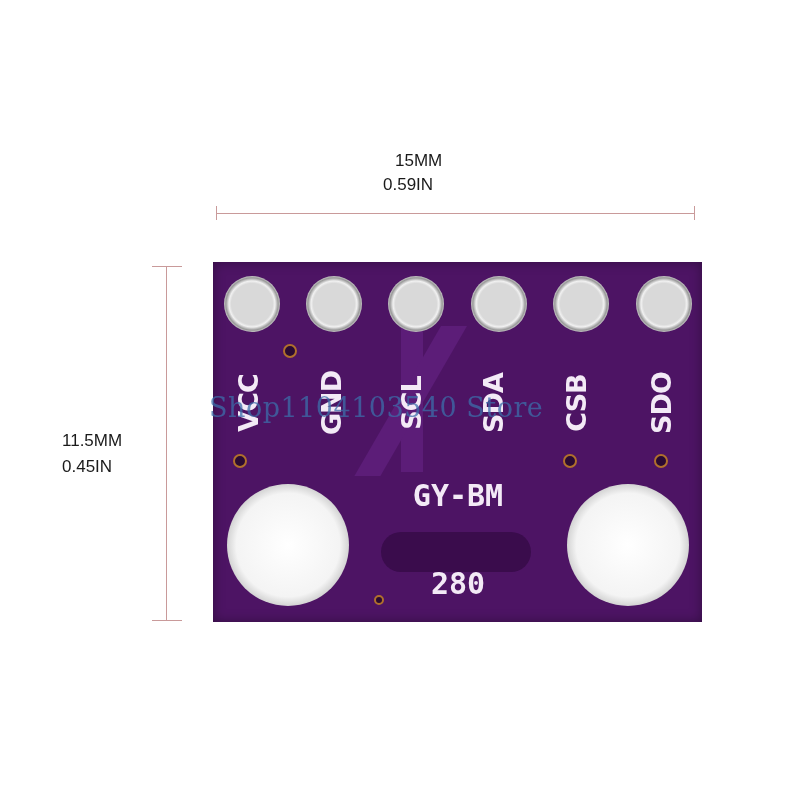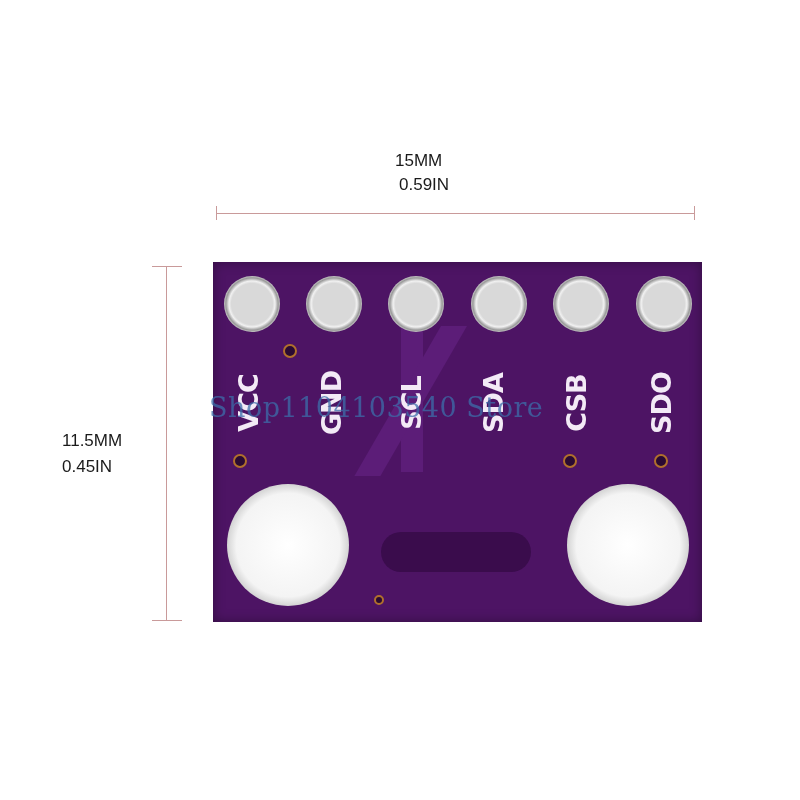--- a/index.html
+++ b/index.html
@@ -28,21 +28,21 @@
            font-family:"DejaVu Sans Mono", monospace; font-weight:bold; font-size:30px; line-height:32px; }
   .jumper { position:absolute; left:168px; top:270px; width:150px; height:40px; border-radius:20px;
             background:#3a0c4c; }
   .watermark { position:absolute; left:209px; top:392px; font-family:"DejaVu Serif", serif;
                font-size:27px; color:rgba(60,110,170,0.75); white-space:nowrap; letter-spacing:0.5px; }
 </style>
 </head>
 <body>
 
 <div class="dim-text" style="left:395px; top:150px; width:80px;">15MM</div>
-<div class="dim-text" style="left:399px; top:174px; width:80px;">0.59IN</div>
+<div class="dim-text" style="left:383px; top:174px; width:80px;">0.59IN</div>
 <div class="htick" style="left:216px;"></div>
 <div class="hline"></div>
 <div class="htick" style="left:694px;"></div>
 
 <div class="dim-text" style="left:62px; top:430px; width:100px;">11.5MM</div>
 <div class="dim-text" style="left:62px; top:456px; width:100px;">0.45IN</div>
 <div class="vtick" style="top:266px;"></div>
 <div class="vline"></div>
 <div class="vtick" style="top:620px;"></div>
 
@@ -67,15 +67,17 @@
   <div class="via" style="left:70px; top:82px;"></div>
   <div class="via" style="left:20px; top:192px;"></div>
   <div class="via" style="left:441px; top:192px;"></div>
   <div class="via" style="left:350px; top:192px;"></div>
   <div class="via" style="left:161px; top:333px; width:6px; height:6px;"></div>
 
   <div class="big-pad" style="left:14px; top:222px;"></div>
   <div class="big-pad" style="left:354px; top:222px;"></div>
 
   <div class="jumper"></div>
+  <div class="model" style="top:218px;">GY-BM</div>
+  <div class="model" style="top:306px;">280</div>
 </div>
 
 <div class="watermark">Shop1104103540 Store</div>
 
 </body></html>

